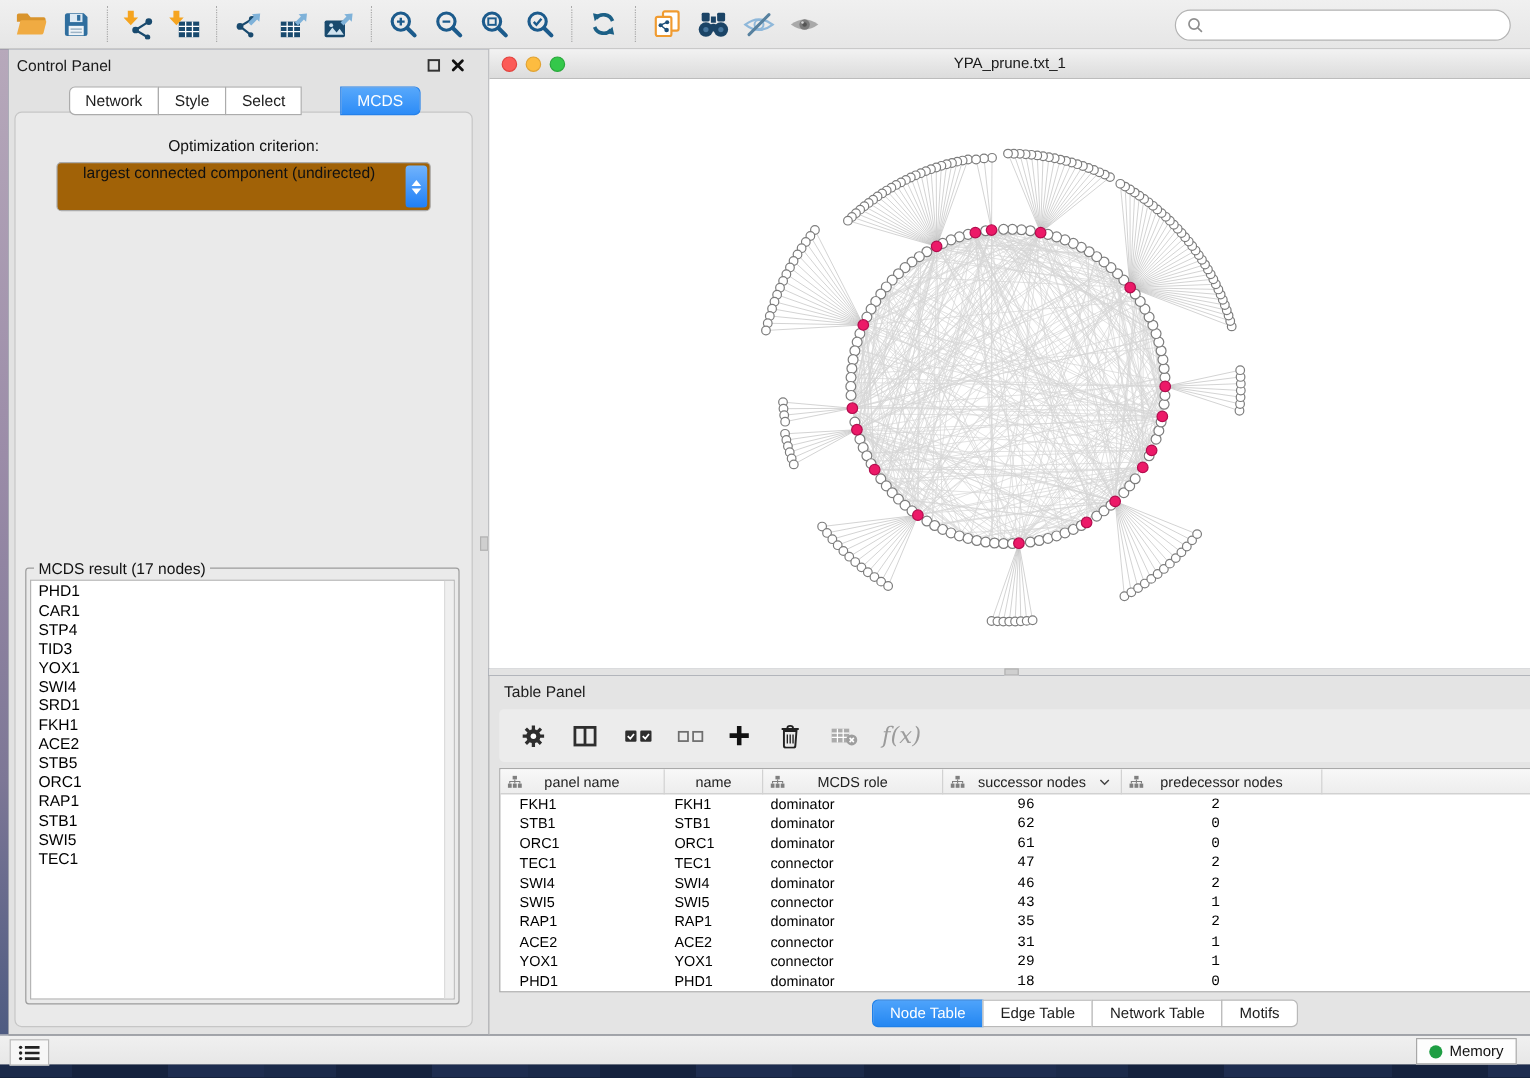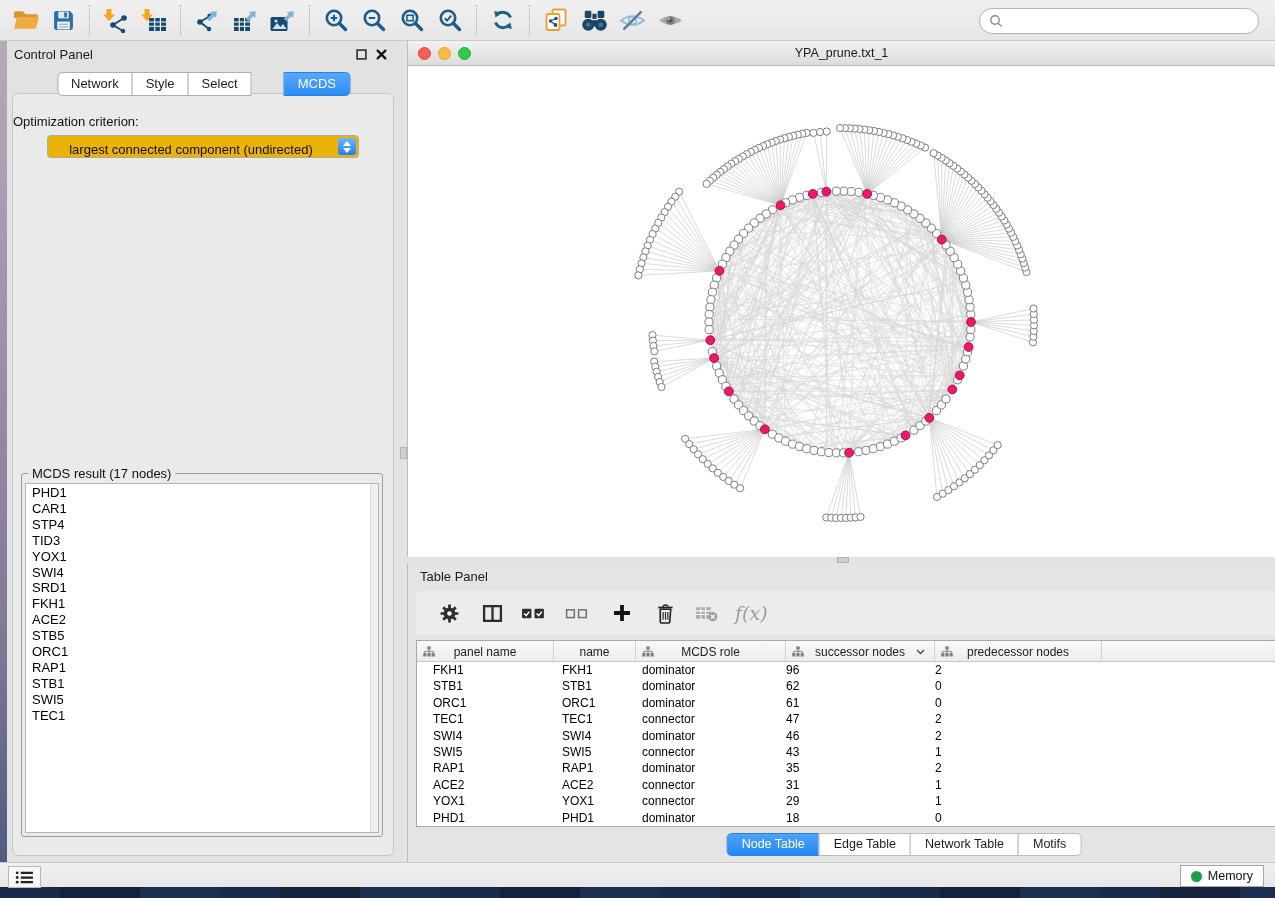--- a/index.html
+++ b/index.html
@@ -32,24 +32,24 @@
   .win-mini { position:absolute; top:7px; width:14px; height:13px; display:flex; align-items:center; justify-content:center; }
   .cp-float { right:32px; } .cp-close { right:12px; }
   .cp-inner { position:absolute; left:5px; right:6px; top:52px; bottom:6px;
     background:#eaeaea; border:1px solid #c6c6c6; border-radius:6px; }
   .cp-tabs { position:absolute; left:50%; transform:translateX(-50%); top:31px; display:flex; z-index:3; }
   .cptab { font-size:13px; padding:3px 13px 4px; background:#fff; border:1px solid #acacac;
     margin-left:-1px; color:#1c1c1c; }
   .cptab:first-child { border-radius:5px 0 0 5px; margin-left:0; }
   .cptab:last-child { border-radius:0 5px 5px 0; }
   .cptab.sel { background:linear-gradient(#57a8fb,#2d8cf7); border-color:#2581ea; color:#fff;margin-left:32px; }
-  .opt-label { position:absolute; left:0; right:0; top:20px; text-align:left; font-size:13px; color:#111; }
-  .criterion { position:absolute; left:50%; transform:translateX(-50%); top:41px; width:312px; height:23px;
-    background:#eab308; border:1px solid #ababab; border-radius:4px; font-size:13px;
-    display:flex; align-items:flex-end; justify-content:center; padding-right:24px; color:#111; }
+  .opt-label { position:absolute; left:0; right:0; top:20px; text-align:center; font-size:13px; color:#111; }
+  .criterion { position:absolute; left:50%; transform:translateX(-50%); top:41px; width:312px; height:41px;
+    background:#a16207; border:1px solid #ababab; border-radius:4px; font-size:13px;
+    display:flex; align-items:flex-start; justify-content:center; padding-right:24px; color:#111; }
   .stepper { position:absolute; right:2px; top:2px; bottom:2px; width:18px; border-radius:3px;
     background:linear-gradient(#71b3fc,#1f7ff7); display:flex; flex-direction:column; align-items:center; justify-content:center; gap:2px; }
   .chev-up { width:0;height:0;border-left:4px solid transparent;border-right:4px solid transparent;border-bottom:5px solid #fff; }
   .chev-dn { width:0;height:0;border-left:4px solid transparent;border-right:4px solid transparent;border-top:5px solid #fff; }
   .btn-row { position:absolute; left:0; right:0; top:76px; display:flex; justify-content:center; gap:13px; }
   .cbtn { height:23px; padding:0 17px; background:linear-gradient(#fff,#f3f3f3); border:1px solid #a8a8a8;
     border-radius:5px; font-size:13px; display:flex; align-items:center; color:#111; }
   .cbtn.focusring { border-color:#7ab0f5; box-shadow:0 0 0 3px rgba(75,143,252,.55); }
   .mcds-fieldset { position:absolute; left:8px; right:10px; top:372px; bottom:18px;
     border:1px solid #9c9c9c; border-radius:3px; }
@@ -75,34 +75,34 @@
   .tl-green { left:50px; background:#34c84a; border:1px solid #2aa83c; }
   .net-title { position:absolute; left:0; right:0; top:5px; text-align:center; font-size:12.5px; color:#1a1a1a; }
   .net-canvas { position:absolute; left:0; top:25px; width:868px; height:491px; background:#fff; }
 
   
   .table-panel { position:absolute; left:407px; top:563px; width:993px; height:299px; background:#e4e4e4; border-left:1px solid #bdbdbd; }
   .tp-title { position:absolute; left:12px; top:6px; font-size:13px; color:#1c1c1c; }
   .tp-float { right:34px; top:6px; } .tp-close { right:13px; top:6px; }
   .tp-toolbar { position:absolute; left:8px; right:8px; top:28px; height:44px; background:#ececec;
     border-radius:4px; display:flex; align-items:center; gap:17px; padding-left:18px; }
-  .tpbtn { width:26px; height:26px; display:flex; align-items:center; justify-content:flex-end; }
+  .tpbtn { width:26px; height:26px; display:flex; align-items:center; justify-content:flex-start; }
   .fx-label { font-family:"DejaVu Serif", serif; font-style:italic; font-size:19px; color:#9b9b9b; }
 
   .ntable { position:absolute; left:8px; right:8px; top:77px; height:187px; background:#fff; border:1px solid #a9a9a9; overflow:hidden; }
   .thead { display:flex; height:21px; background:linear-gradient(#f8f8f8,#ededed); border-bottom:1px solid #c6c6c6; }
   .hcell { position:relative; height:21px; font-size:12px; color:#222; border-right:1px solid #d2d2d2;
     display:flex; align-items:center; justify-content:center; }
   .hicon { position:absolute; left:6px; top:5px; }
   .sortchev { position:absolute; right:9px; top:8px; }
   .hfill { flex:1; border-right:none; }
   .trow { display:flex; height:16.4px; }
   .tcell { font-size:12px; line-height:16.4px; color:#000; white-space:nowrap; overflow:hidden; }
   .tcell.c0 { padding-left:16px; } .tcell.c1 { padding-left:8px; } .tcell.c2 { padding-left:6px; }
-  .tcell.c3, .tcell.c4 { text-align:left; padding-right:11px; }
+  .tcell.c3, .tcell.c4 { text-align:center; padding-right:11px;font-family:Liberation Mono, monospace; }
   .tv-scroll { position:absolute; right:0; top:21px; bottom:0; width:13px; background:#fafafa; border-left:1px solid #ddd; }
   .tv-thumb { position:absolute; left:2px; top:3px; width:8px; height:86px; background:#bdbdbd; border-radius:5px; }
 
   .tp-tabs { position:absolute; left:50%; transform:translateX(-50%); top:270px; display:flex; }
   .tptab { font-size:12.5px; padding:3px 14px 4px; background:#fff; border:1px solid #b9b9b9; margin-left:-1px; color:#1c1c1c; }
   .tptab:first-child { border-radius:5px 0 0 5px; margin-left:0; }
   .tptab:last-child { border-radius:0 5px 5px 0; }
   .tptab.sel { background:linear-gradient(#4ea3fb,#2487f2); border-color:#1f80e8; color:#fff; }
 
   

